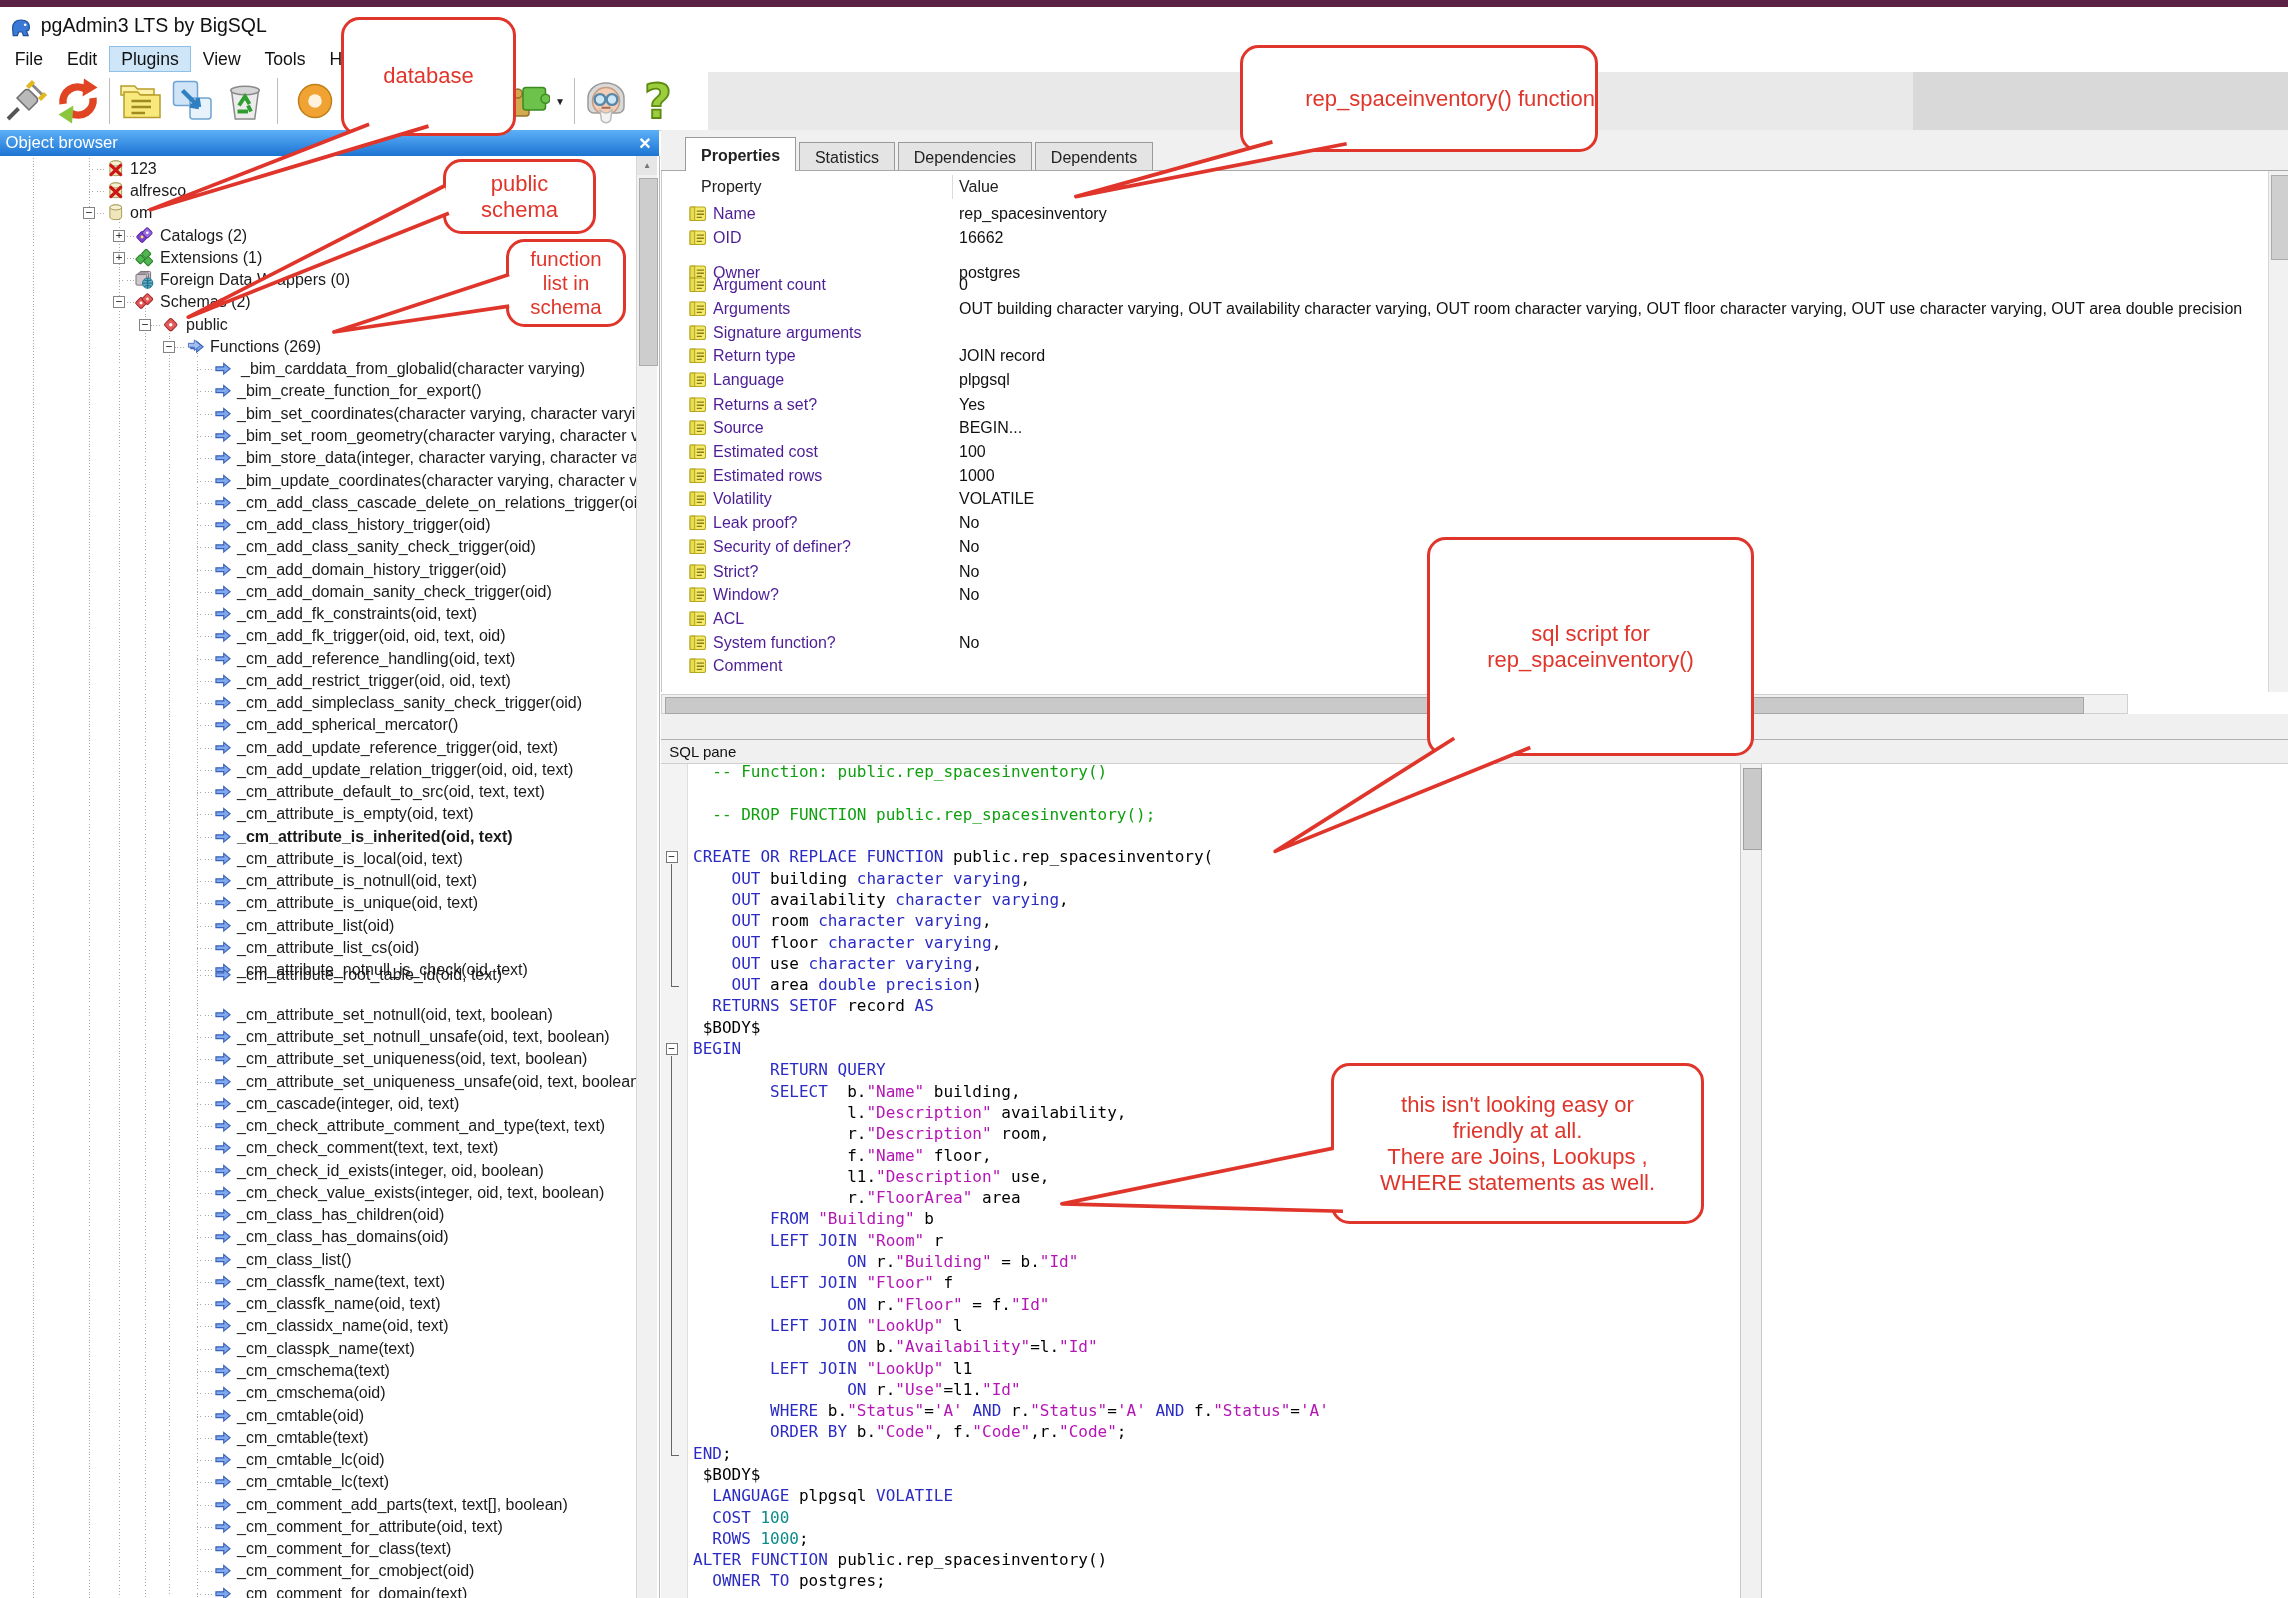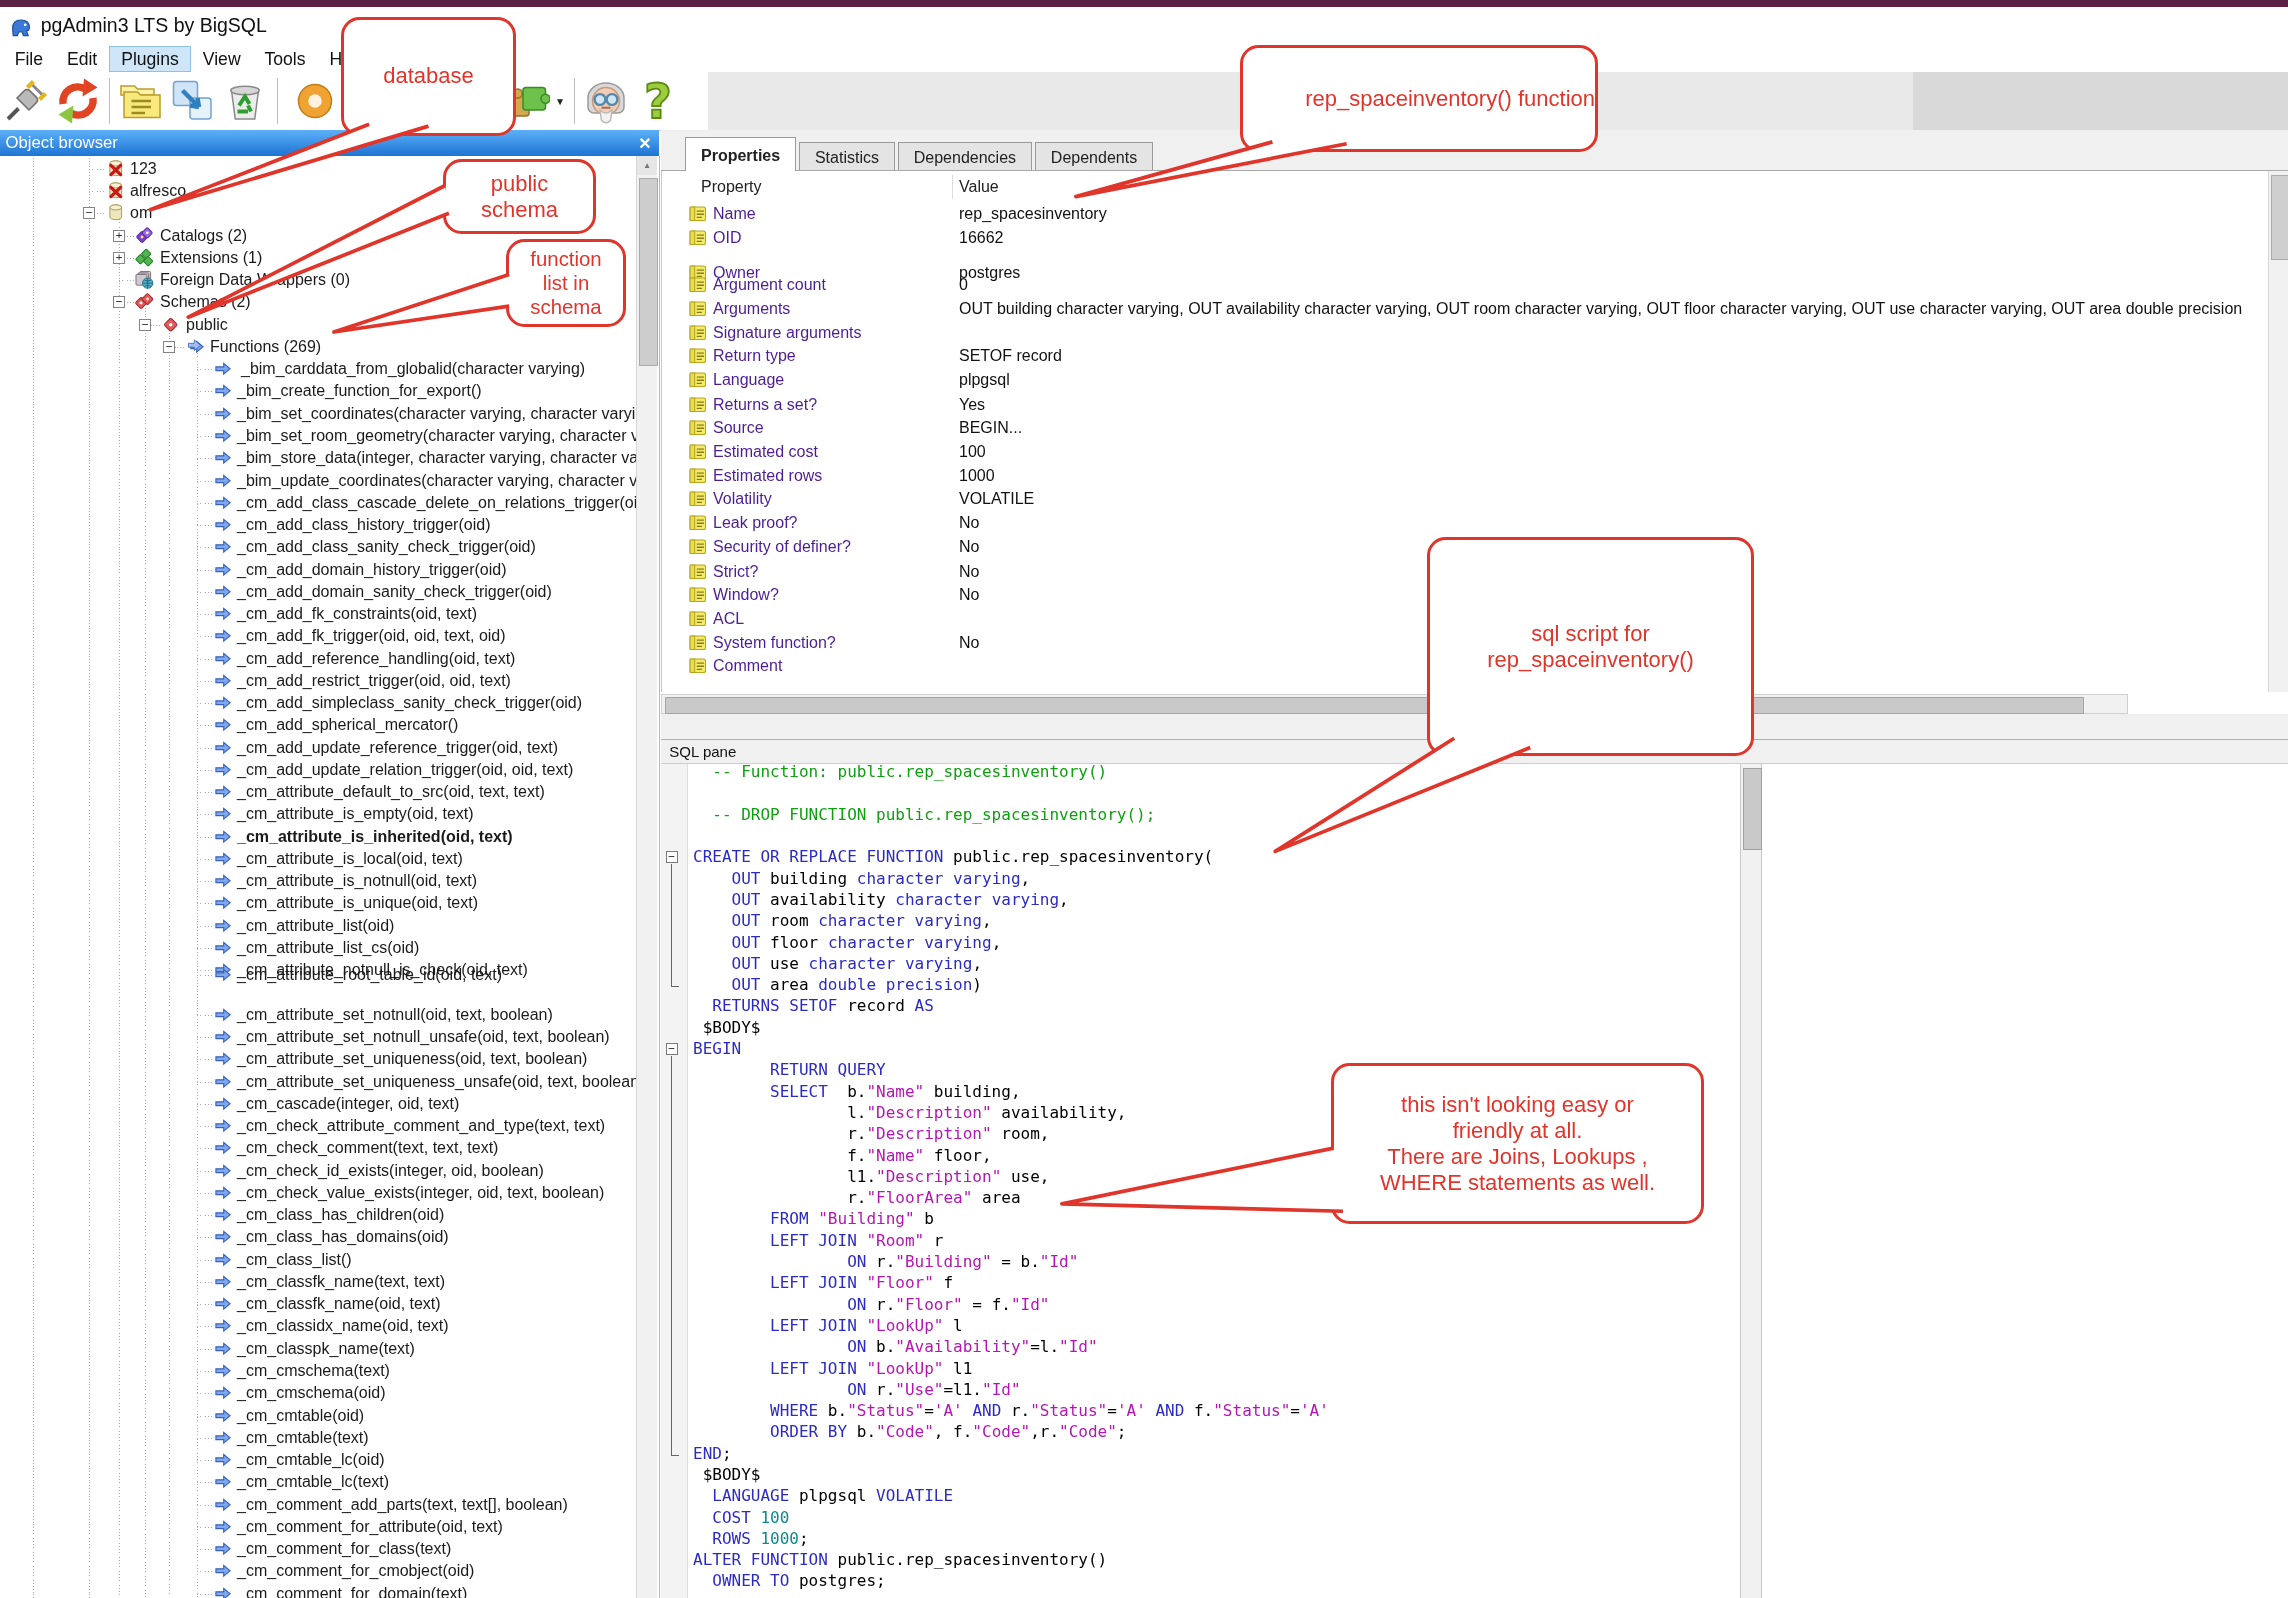--- a/index.html
+++ b/index.html
@@ -750,21 +750,21 @@
           <span class="pname">Signature arguments</span>
           <span class="pval"></span>
         </div>
         <div class="prow" style="top: 174px;">
           <span class="picon"><svg viewBox="0 0 18 16">
               <rect x="1" y="1" width="15" height="13" rx="2" fill="#f3ea69" stroke="#b5a51f"></rect>
               <rect x="1" y="1" width="4.5" height="13" fill="#e8dc4f" stroke="#b5a51f"></rect>
               <path d="M7.5 5 h7 M7.5 8 h7 M7.5 11 h5" stroke="#8a7d18" stroke-width="1.3" fill="none"></path>
             </svg></span>
           <span class="pname">Return type</span>
-          <span class="pval">SETOF record</span>
+          <span class="pval">JOIN record</span>
         </div>
         <div class="prow" style="top: 198px;">
           <span class="picon"><svg viewBox="0 0 18 16">
               <rect x="1" y="1" width="15" height="13" rx="2" fill="#f3ea69" stroke="#b5a51f"></rect>
               <rect x="1" y="1" width="4.5" height="13" fill="#e8dc4f" stroke="#b5a51f"></rect>
               <path d="M7.5 5 h7 M7.5 8 h7 M7.5 11 h5" stroke="#8a7d18" stroke-width="1.3" fill="none"></path>
             </svg></span>
           <span class="pname">Language</span>
           <span class="pval">plpgsql</span>
         </div>

